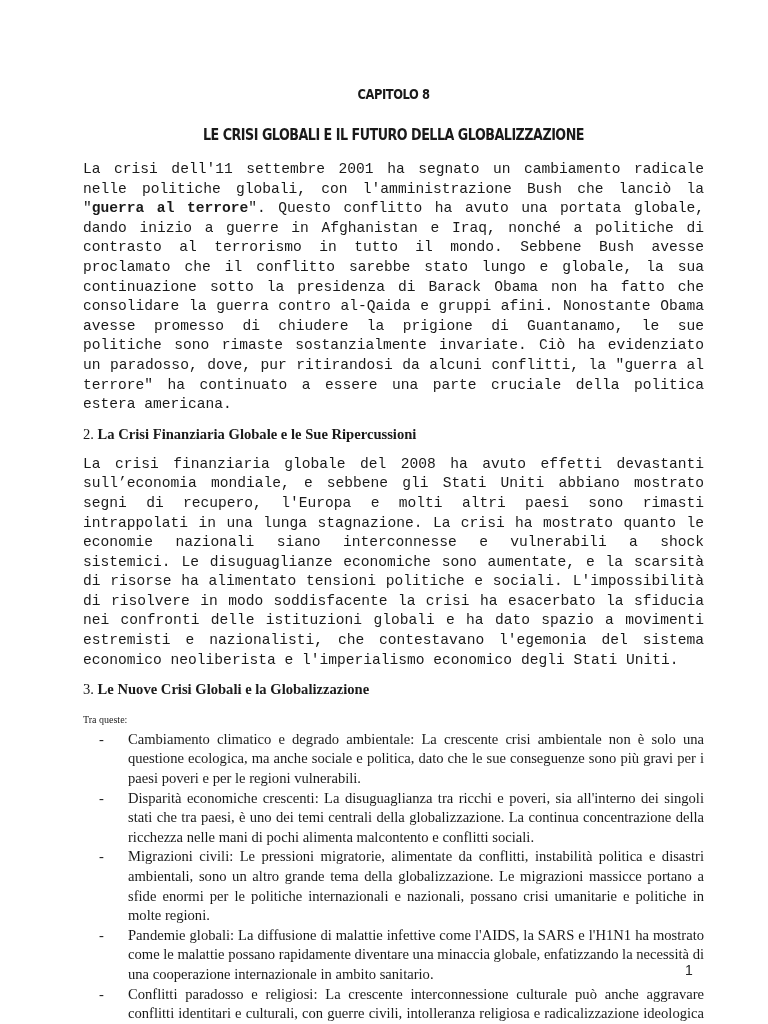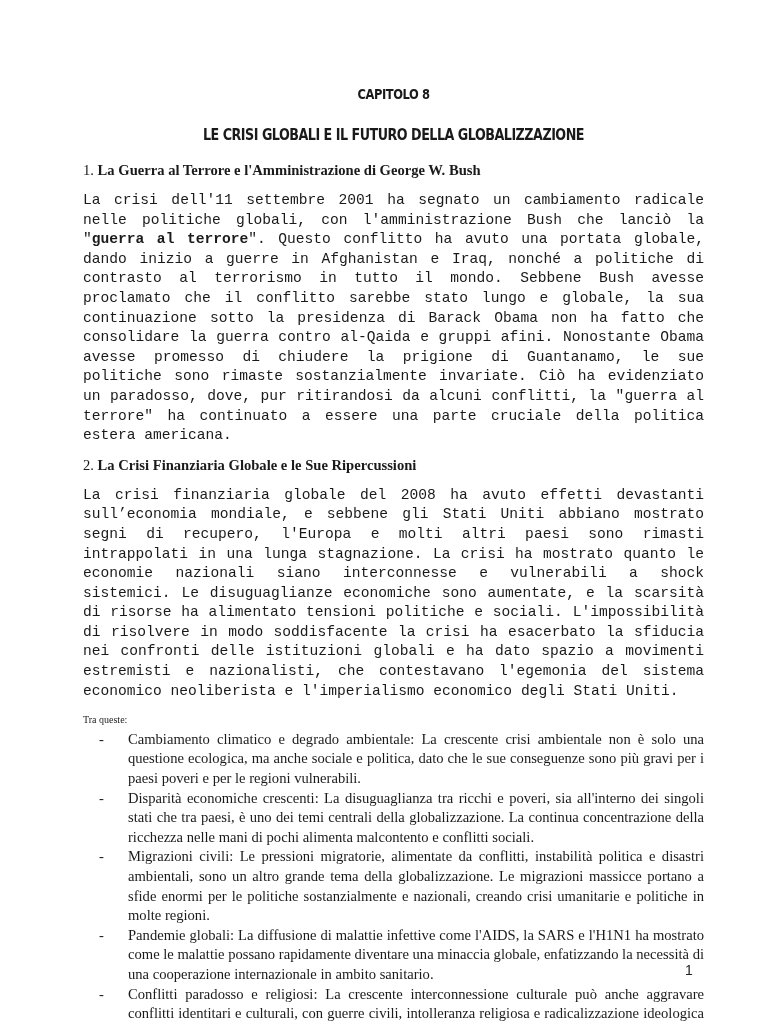--- a/index.html
+++ b/index.html
@@ -95,43 +95,43 @@
     }
   </style>
 </head>
 <body>
 
 <div class="page">
 
   <div class="chapter-label">CAPITOLO 8</div>
   <div class="chapter-title">LE CRISI GLOBALI E IL FUTURO DELLA GLOBALIZZAZIONE</div>
 
-  <div class="section-heading">
-    <span class="num">1.</span>
-    <span class="title">La Guerra al Terrore e l'Amministrazione di George W. Bush</span>
-  </div>
   <p class="body"><span>La crisi dell'11 settembre 2001 ha segnato un cambiamento radicale nelle politiche globali, con l'amministrazione Bush che lanciò la "</span><b>guerra al terrore</b><span>". Questo conflitto ha avuto una portata globale, dando inizio a guerre in Afghanistan e Iraq, nonché a politiche di contrasto al terrorismo in tutto il mondo. Sebbene Bush avesse proclamato che il conflitto sarebbe stato lungo e globale, la sua continuazione sotto la presidenza di Barack Obama non ha fatto che consolidare la guerra contro al-Qaida e gruppi afini. Nonostante Obama avesse promesso di chiudere la prigione di Guantanamo, le sue politiche sono rimaste sostanzialmente invariate. Ciò ha evidenziato un paradosso, dove, pur ritirandosi da alcuni conflitti, la "guerra al terrore" ha continuato a essere una parte cruciale della politica estera americana.</span></p>
 
   <div class="section-heading">
     <span class="num">2.</span>
     <span class="title">La Crisi Finanziaria Globale e le Sue Ripercussioni</span>
   </div>
   <p class="body">La crisi finanziaria globale del 2008 ha avuto effetti devastanti sull’economia mondiale, e sebbene gli Stati Uniti abbiano mostrato segni di recupero, l'Europa e molti altri paesi sono rimasti intrappolati in una lunga stagnazione. La crisi ha mostrato quanto le economie nazionali siano interconnesse e vulnerabili a shock sistemici. Le disuguaglianze economiche sono aumentate, e la scarsità di risorse ha alimentato tensioni politiche e sociali. L'impossibilità di risolvere in modo soddisfacente la crisi ha esacerbato la sfiducia nei confronti delle istituzioni globali e ha dato spazio a movimenti estremisti e nazionalisti, che contestavano l'egemonia del sistema economico neoliberista e l'imperialismo economico degli Stati Uniti.</p>
 
+  <div class="section-heading">
+    <span class="num">3.</span>
+    <span class="title">Le Nuove Crisi Globali e la Globalizzazione</span>
+  </div>
   <div class="intro">Tra queste:</div>
 
   <ul class="crises">
     <li>
       <span class="dash">-</span><span class="term">Cambiamento climatico e degrado ambientale</span><span>: La crescente crisi ambientale non è solo una questione ecologica, ma anche sociale e politica, dato che le sue conseguenze sono più gravi per i paesi poveri e per le regioni vulnerabili.</span>
     </li>
     <li>
       <span class="dash">-</span><span class="term">Disparità economiche crescenti</span><span>: La disuguaglianza tra ricchi e poveri, sia all'interno dei singoli stati che tra paesi, è uno dei temi centrali della globalizzazione. La continua concentrazione della ricchezza nelle mani di pochi alimenta malcontento e conflitti sociali.</span>
     </li>
     <li>
-      <span class="dash">-</span><span class="term">Migrazioni civili</span><span>: Le pressioni migratorie, alimentate da conflitti, instabilità politica e disastri ambientali, sono un altro grande tema della globalizzazione. Le migrazioni massicce portano a sfide enormi per le politiche sostanzialmente e nazionali, creando crisi umanitarie e politiche in molte regioni.</span>
+      <span class="dash">-</span><span class="term">Migrazioni civili</span><span>: Le pressioni migratorie, alimentate da conflitti, instabilità politica e disastri ambientali, sono un altro grande tema della globalizzazione. Le migrazioni massicce portano a sfide enormi per le politiche internazionali e nazionali, possano crisi umanitarie e politiche in molte regioni.</span>
     </li>
     <li>
       <span class="dash">-</span><span class="term">Pandemie globali</span><span>: La diffusione di malattie infettive come l'AIDS, la SARS e l'H1N1 ha mostrato come le malattie possano rapidamente diventare una minaccia globale, enfatizzando la necessità di una cooperazione internazionale in ambito sanitario.</span>
     </li>
     <li>
       <span class="dash">-</span><span class="term">Conflitti paradosso e religiosi</span><span>: La crescente interconnessione culturale può anche aggravare conflitti identitari e culturali, con guerre civili, intolleranza religiosa e radicalizzazione ideologica che rappresentano una minaccia per la stabilità sociale e politica.</span>
     </li>
   </ul>
 </div>
 

